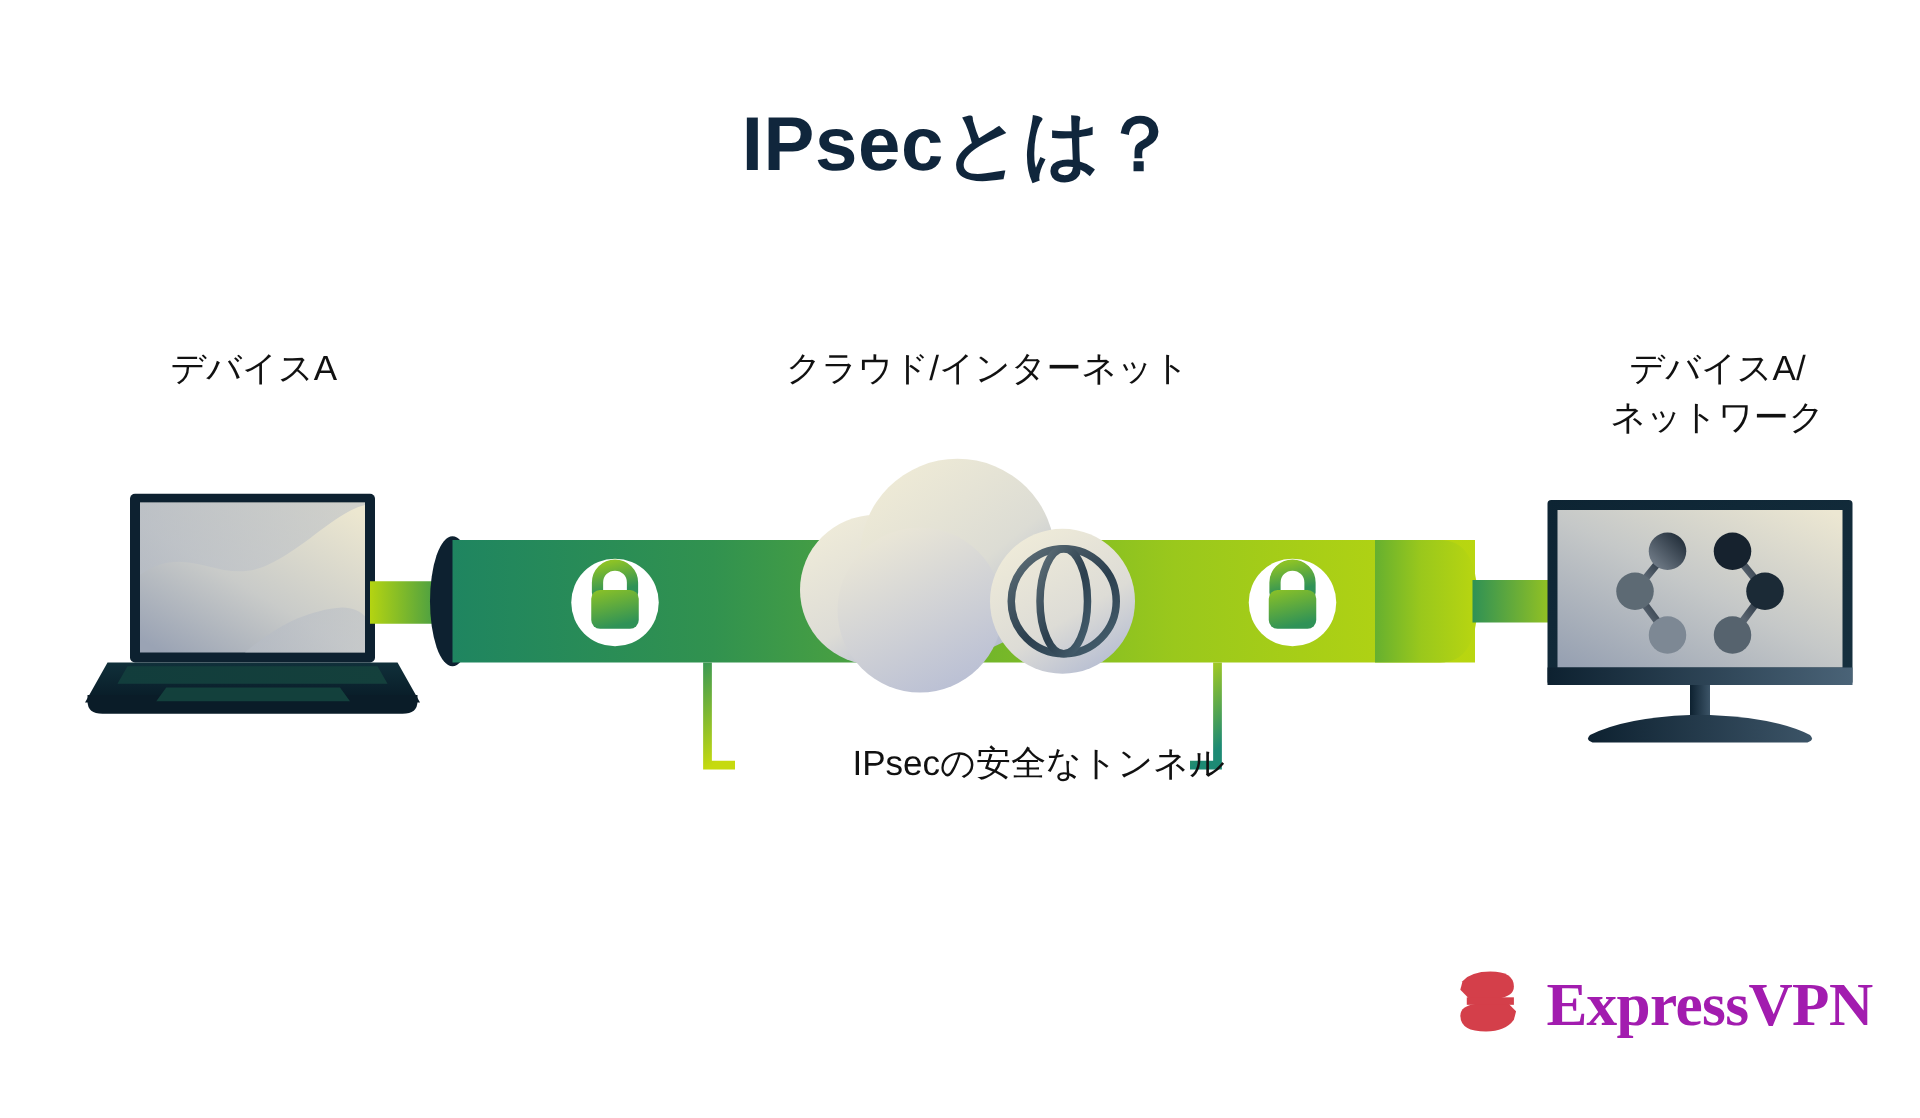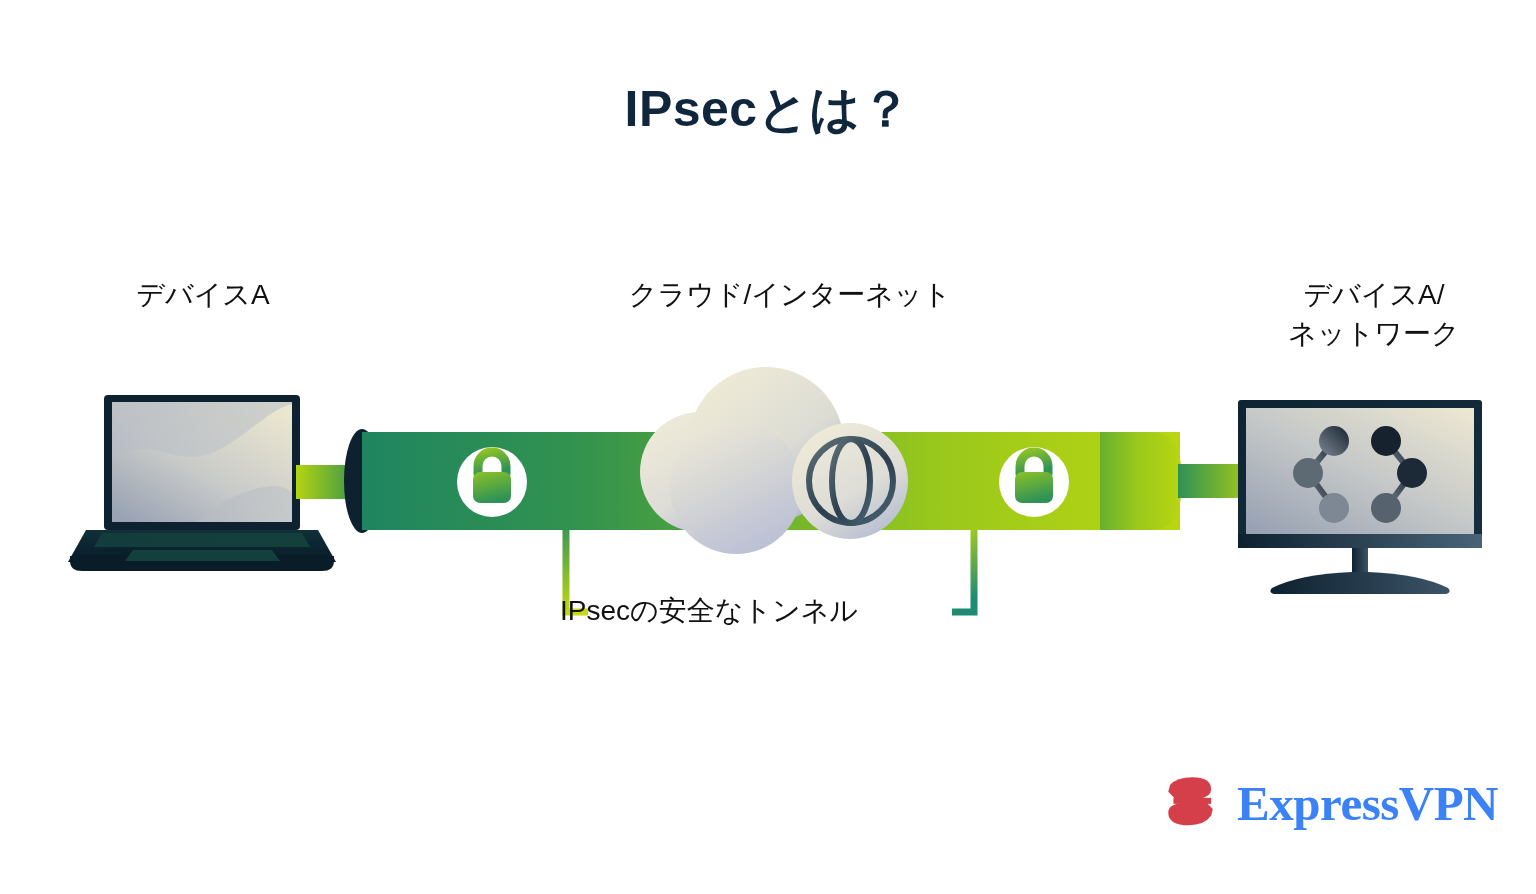--- a/index.html
+++ b/index.html
@@ -20,21 +20,21 @@
     inset: 0;
     width: 1536px;
     height: 894px;
   }
   .page-title {
     position: absolute;
     left: 0;
     top: 82px;
     width: 1536px;
     text-align: center;
-    font-size: 50px;
+    font-size: 61px;
     font-weight: 700;
     letter-spacing: 0.5px;
     color: #10263c;
     line-height: 1.1;
   }
   .node-label {
     position: absolute;
     font-size: 28px;
     font-weight: 400;
     color: #111111;
@@ -44,21 +44,21 @@
   }
   .label-device-a { left: 68px;  top: 276px; width: 270px; }
   .label-cloud    { left: 580px; top: 276px; width: 420px; }
   .label-device-b { left: 1228px;top: 276px; width: 292px; }
 
   .tunnel-caption {
     position: absolute;
     left: 560px;
     top: 592px;
     width: 420px;
-    text-align: left;
+    text-align: right;
     font-size: 28px;
     color: #111111;
   }
   svg.scene {
     position: absolute;
     left: 0;
     top: 0;
   }
   .logo-wrap {
     position: absolute;
@@ -67,21 +67,21 @@
     width: 340px;
     height: 82px;
     display: flex;
     align-items: center;
     gap: 14px;
   }
   .logo-text {
     font-family: "Liberation Serif", "DejaVu Serif", serif;
     font-size: 49px;
     font-weight: 700;
-    color: #3b82f6;
+    color: #a21caf;
     letter-spacing: -0.5px;
     line-height: 1;
   }
 </style>
 </head>
 <body>
 
 <div class="stage">
 
   <div class="page-title">IPsecとは？</div>

